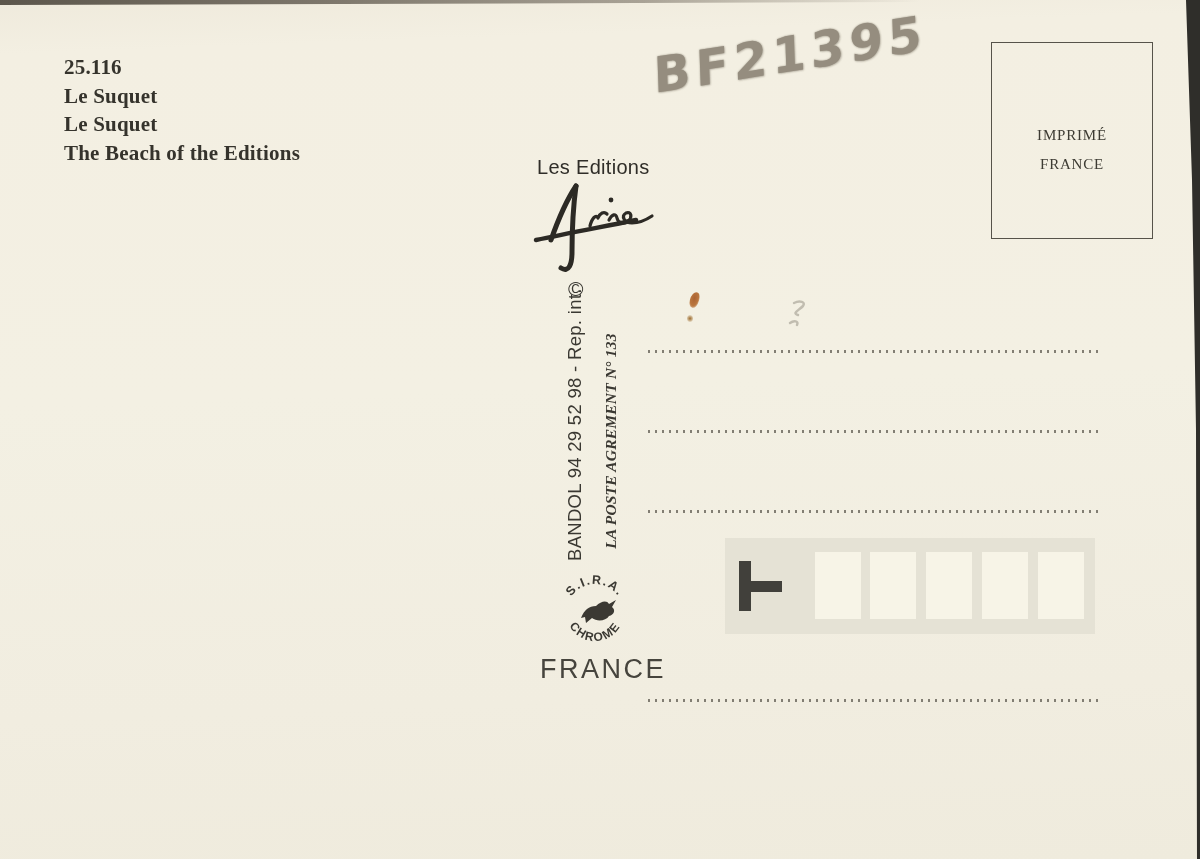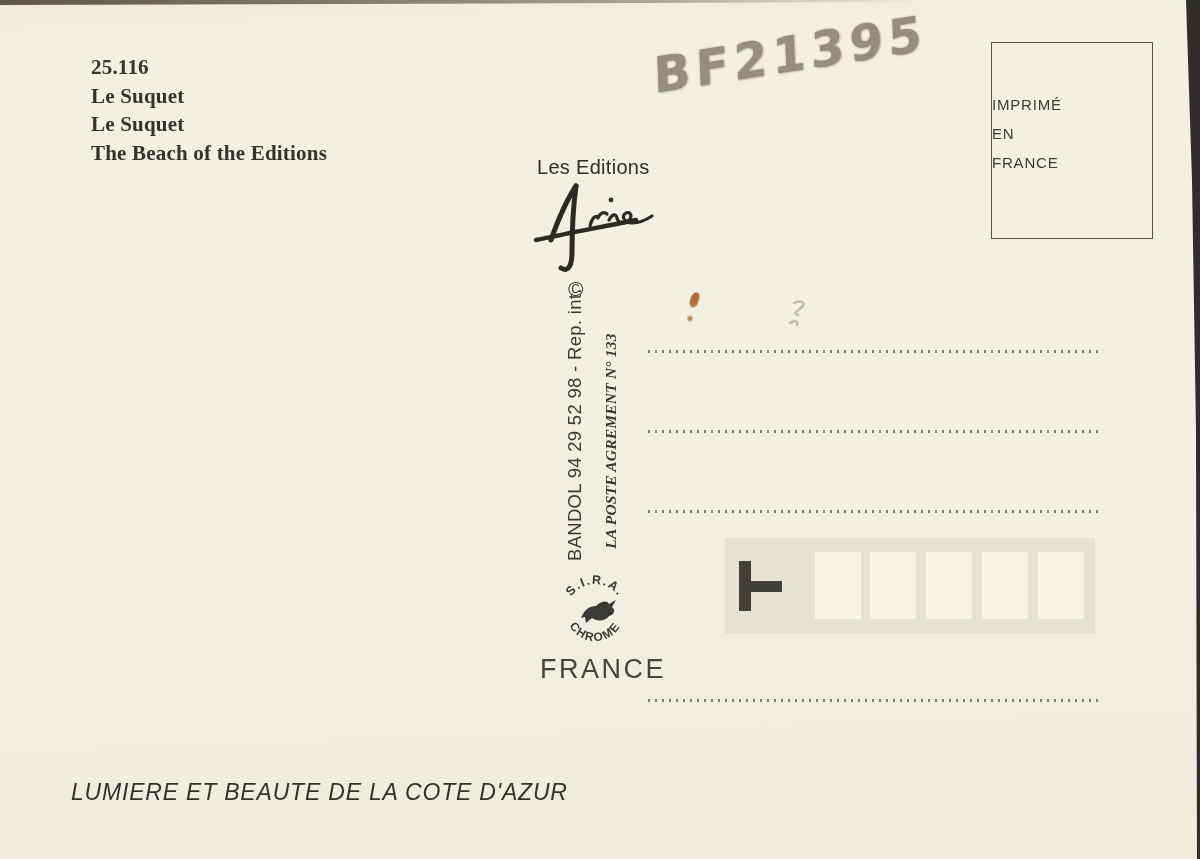--- a/index.html
+++ b/index.html
@@ -16,21 +16,21 @@
     position:absolute;left:0;top:0;width:920px;height:5px;
     background:linear-gradient(90deg,rgba(84,78,68,.95) 0%,rgba(96,89,78,.8) 35%,rgba(110,102,90,.55) 70%,rgba(110,102,90,0) 100%);
     transform:rotate(-0.18deg);transform-origin:left top;
   }
   .right-edge{position:absolute;right:0;top:0;}
 
   
   .info-block{
     position:absolute;left:64px;top:53px;
     font-family:"Liberation Serif",serif;font-weight:700;
-    font-size:21px;line-height:28.5px;color:#35332c;letter-spacing:.2px;margin-left:27px;
+    font-size:21px;line-height:28.5px;color:#35332c;letter-spacing:.2px;
   }
 
   
   .handwritten{
     position:absolute;left:652px;top:26px;width:280px;
     font-family:"DejaVu Sans",sans-serif;font-weight:700;
     font-size:49px;letter-spacing:5px;color:#8b8375;opacity:.9;
     transform:rotate(-9deg) skewX(-7deg);
     text-shadow:0 0 2px rgba(125,117,102,.75),1px 1px 2px rgba(125,117,102,.35);
   }
@@ -55,22 +55,22 @@
 
   
   .seal{position:absolute;left:551px;top:568px;}
   .country{position:absolute;left:540px;top:654px;width:125px;text-align:center;
     font-size:27px;color:#46443d;letter-spacing:2.5px;}
 
   
   .stamp-box{
     position:absolute;left:991px;top:42px;width:162px;height:197px;
     border:1.5px solid #56534a;box-sizing:border-box;
-    font-family:Liberation Sans, sans-serif;font-size:15px;letter-spacing:.8px;
-    color:#3d3b33;text-align:left;line-height:29px;padding-top:47px;
+    font-family:Liberation Serif, serif;font-size:15px;letter-spacing:.8px;
+    color:#3d3b33;text-align:center;line-height:29px;padding-top:78px;
   }
 
   
   .dotted{
     position:absolute;left:648px;width:455px;height:3px;
     background-image:repeating-linear-gradient(to right,#666258 0px,#666258 2px,transparent 2px,transparent 7px);
     opacity:.8;
   }
   .dl1{top:350px}.dl2{top:430px}.dl3{top:510px}.dl4{top:699px}
 
@@ -144,40 +144,38 @@
     </text>
     <text font-family="Liberation Sans, sans-serif" font-size="12" font-weight="700" fill="#3b3933" letter-spacing="1.5">
       <textPath href="#arcBottom" startOffset="50%" text-anchor="middle">CHROME</textPath>
     </text>
     <path d="M30,50 C33,42 38,38 45,38 C50,33 56,32 58,36 L65,32 L61,39 C65,42 63,47 58,48 C55,53 46,54 41,50 L35,55 L34,49 L30,50 Z" fill="#3b3933"></path>
   </svg>
   <div class="country">FRANCE</div>
 
   <div class="stamp-box">
     <div>IMPRIMÉ</div>
-    <div>EN</div>
     <div>FRANCE</div>
   </div>
 
   <div class="dotted dl1"></div>
   <div class="dotted dl2"></div>
   <div class="dotted dl3"></div>
   <div class="dotted dl4"></div>
 
   <div class="postal-band">
     <div class="reg-mark-v"></div>
     <div class="reg-mark-h"></div>
     <div class="postal-cell pc1"></div>
     <div class="postal-cell pc2"></div>
     <div class="postal-cell pc3"></div>
     <div class="postal-cell pc4"></div>
     <div class="postal-cell pc5"></div>
   </div>
 
-  <div class="footer">LUMIERE ET BEAUTE DE LA COTE D'AZUR</div>
 
   <div class="stain-a"></div>
   <div class="stain-b"></div>
   <svg class="smudge" width="30" height="34" viewBox="0 0 30 34">
     <g fill="none" stroke="#777266" stroke-width="2.5" stroke-linecap="round">
       <path d="M10,6 C16,3 22,5 19,9 C14,14 8,16 14,18"></path>
       <path d="M6,26 C10,23 15,24 13,28"></path>
     </g>
   </svg>
 

